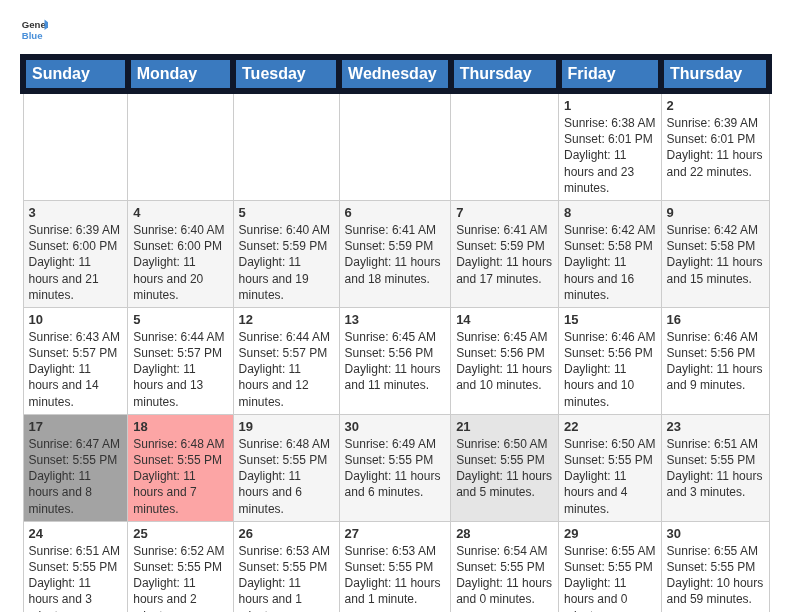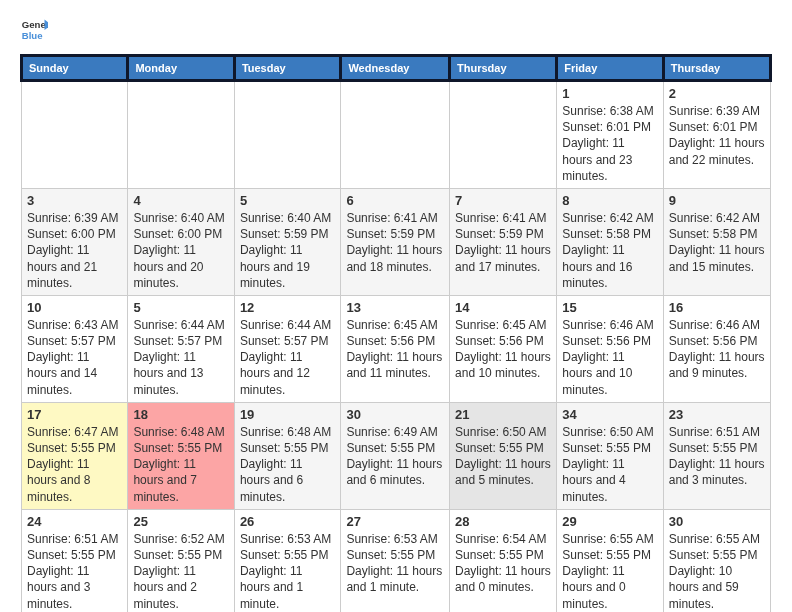--- a/index.html
+++ b/index.html
@@ -42,25 +42,25 @@
       font-size: 14px;
       color: #555;
     }
     .calendar {
       width: 100%;
       border-collapse: collapse;
     }
     .calendar thead tr th {
       background-color: #3a7abf;
       color: #fff;
-      font-size: 11px;
+      font-size: 16px;
       font-weight: bold;
       padding: 5px 6px;
       text-align: left;
-      border: 3px solid #0f172a;
+      border: 6px solid #0f172a;
     }
     .calendar tbody tr td {
       border: 1px solid #ccc;
       vertical-align: top;
       padding: 4px 5px;
       font-size: 10.5px;
       color: #333;
       width: 113px;
       height: 82px;
       background: #fff;
@@ -187,42 +187,42 @@
           <td>
             <span class="day-number">15</span>
             <div class="day-info">Sunrise: 6:46 AM<br>Sunset: 5:56 PM<br>Daylight: 11 hours and 10 minutes.</div>
           </td>
           <td>
             <span class="day-number">16</span>
             <div class="day-info">Sunrise: 6:46 AM<br>Sunset: 5:56 PM<br>Daylight: 11 hours and 9 minutes.</div>
           </td>
         </tr>
         <tr>
-          <td style="background: #fef9c3;">
+          <td style="background: #a3a3a3;">
             <span class="day-number">17</span>
             <div class="day-info">Sunrise: 6:47 AM<br>Sunset: 5:55 PM<br>Daylight: 11 hours and 8 minutes.</div>
           </td>
           <td style="background: #fca5a5;">
             <span class="day-number">18</span>
             <div class="day-info">Sunrise: 6:48 AM<br>Sunset: 5:55 PM<br>Daylight: 11 hours and 7 minutes.</div>
           </td>
           <td style="background: rgb(245, 245, 245);">
             <span class="day-number">19</span>
             <div class="day-info">Sunrise: 6:48 AM<br>Sunset: 5:55 PM<br>Daylight: 11 hours and 6 minutes.</div>
           </td>
           <td style="background: rgb(245, 245, 245);">
             <span class="day-number">30</span>
             <div class="day-info">Sunrise: 6:49 AM<br>Sunset: 5:55 PM<br>Daylight: 11 hours and 6 minutes.</div>
           </td>
           <td style="background: #e5e5e5; margin-top: 44px;">
             <span class="day-number">21</span>
             <div class="day-info">Sunrise: 6:50 AM<br>Sunset: 5:55 PM<br>Daylight: 11 hours and 5 minutes.</div>
           </td>
           <td style="background: rgb(245, 245, 245);">
-            <span class="day-number">34</span>
+            <span class="day-number">22</span>
             <div class="day-info">Sunrise: 6:50 AM<br>Sunset: 5:55 PM<br>Daylight: 11 hours and 4 minutes.</div>
           </td>
           <td style="background: rgb(245, 245, 245);">
             <span class="day-number">23</span>
             <div class="day-info">Sunrise: 6:51 AM<br>Sunset: 5:55 PM<br>Daylight: 11 hours and 3 minutes.</div>
           </td>
         </tr>
         <tr>
           <td>
             <span class="day-number">24</span>

